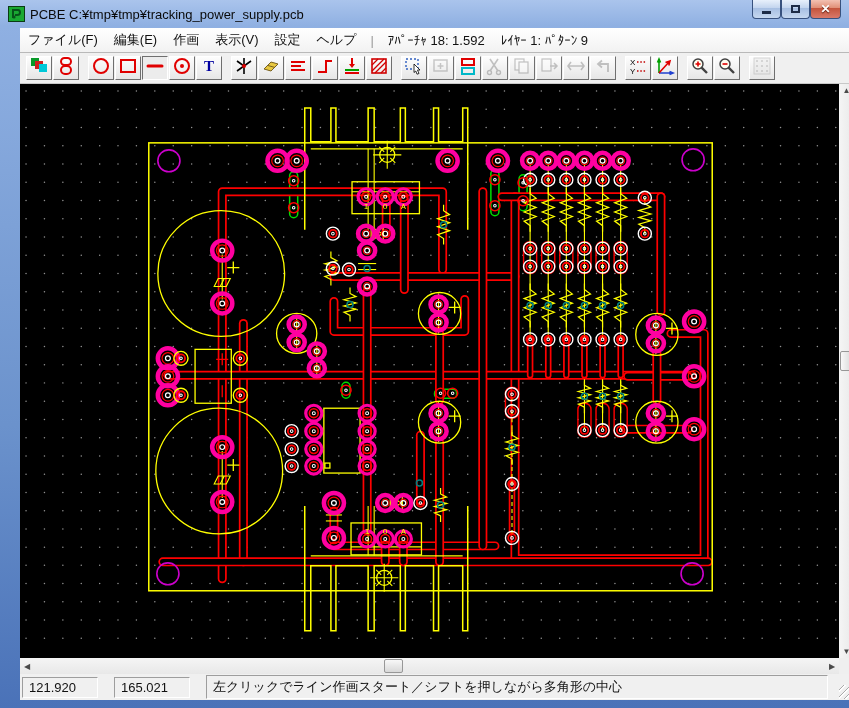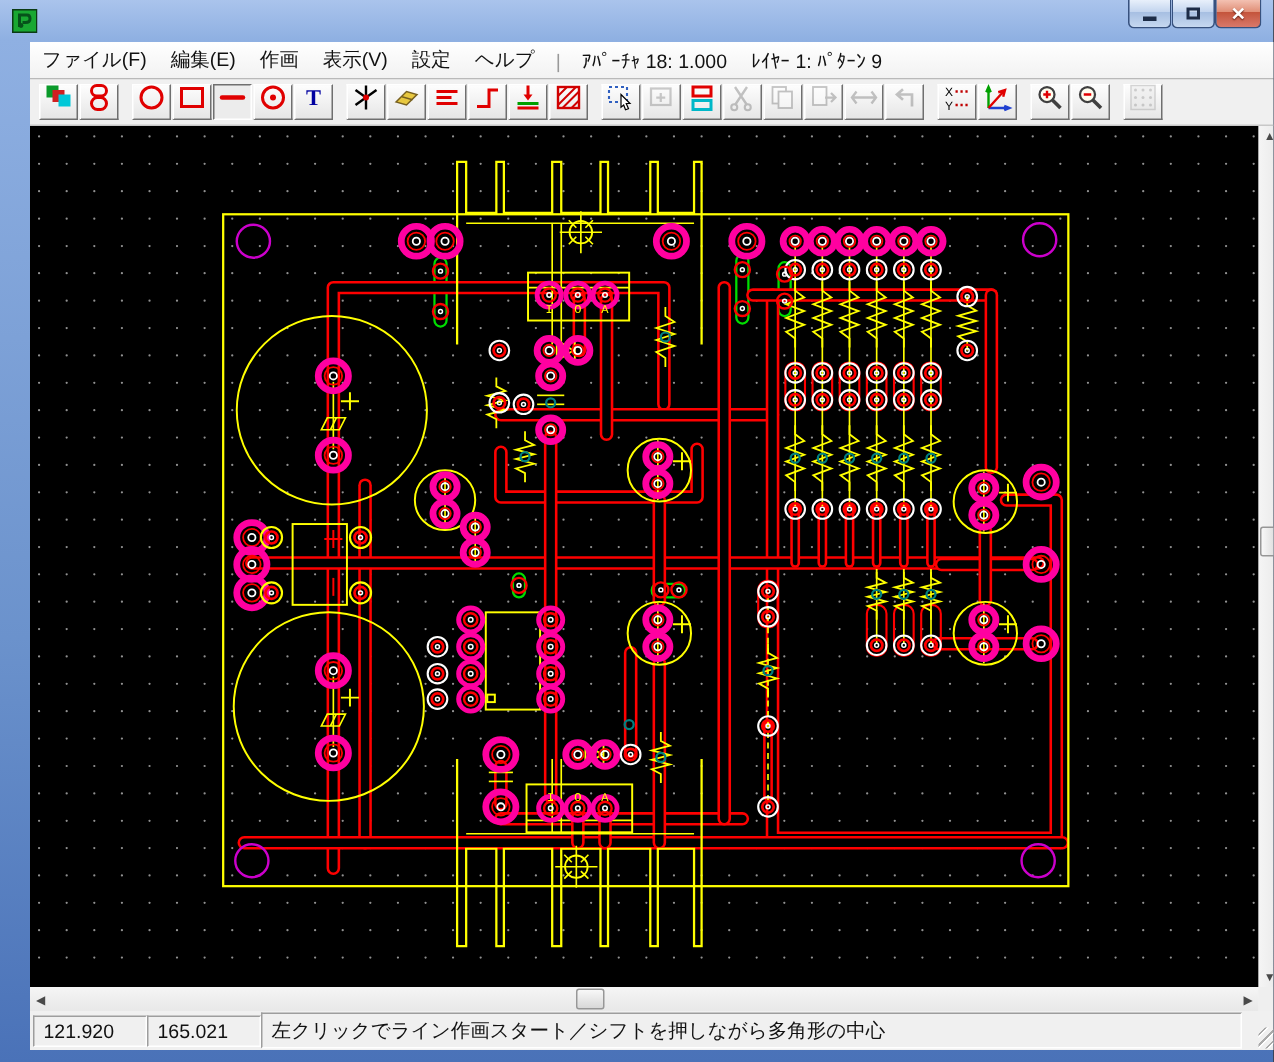--- a/index.html
+++ b/index.html
@@ -42,36 +42,37 @@
   .sb-track-v{flex:1;position:relative;}
   .sb-thumb-v{position:absolute;left:1px;right:1px;top:253px;height:18px;border:1px solid #979797;border-radius:2px;background:linear-gradient(90deg,#f8f8f8,#d8d8d8);}
   #hscroll-row{height:16px;display:flex;}
   #hscroll{flex:1;background:linear-gradient(#f5f5f5,#e8e8e8);display:flex;font-size:8px;color:#4a4a4a;}
   .sb-btn-h{width:14px;display:flex;align-items:center;justify-content:center;}
   .sb-track-h{flex:1;position:relative;}
   .sb-thumb-h{position:absolute;top:1px;bottom:1px;left:350px;width:17px;border:1px solid #979797;border-radius:2px;background:linear-gradient(#f8f8f8,#d8d8d8);}
   #sb-corner{width:15px;background:#efefef;}
   
   #statusbar{height:26px;background:#f0f0f0;display:flex;align-items:center;padding:0 2px;font-size:13px;color:#111;position:relative;}
-  .status-panel{border:1px solid;border-color:#9d9d9d #ffffff #ffffff #9d9d9d;background:#f0f0f0;padding:2px 6px;margin-right:0;white-space:nowrap;overflow:hidden;}
+  .status-panel{border:1px solid;border-color:#9d9d9d #ffffff #ffffff #9d9d9d;background:#f0f0f0;padding:2px 6px;margin-right:16px;white-space:nowrap;overflow:hidden;}
   #status-x,#status-y{width:62px;}
   #status-msg{flex:1;margin-right:24px;}
   #grip{position:absolute;right:1px;bottom:1px;width:14px;height:14px;
     background:repeating-linear-gradient(135deg,transparent 0 3px,#aaa 3px 4px,#fff 4px 5px);}
 </style>
 </head>
 <body>
 
 <div id="win">
   <div id="titlebar">
     <svg id="app-icon" viewBox="0 0 17 16">
       <rect x="0.5" y="0.5" width="16" height="15" fill="#19a832" stroke="#0b3b14"></rect>
       <path d="M5,12 L5,4 L10,4 Q12,4 12,6.5 Q12,9 9,9 L7,9" fill="none" stroke="#06521a" stroke-width="2"></path>
       <circle cx="6" cy="11" r="1.6" fill="#06521a"></circle>
     </svg>
+    <span id="title-text">PCBE  C:¥tmp¥tmp¥tracking_power_supply.pcb</span>
     <div id="caption-buttons">
       <div class="cap-btn">
           <span class="glyph-min"></span>
         </div>
       <div class="cap-btn">
           <span class="glyph-max"></span>
         </div>
       <div class="cap-btn close">
           <span class="glyph-close">✕</span>
         </div>
@@ -80,21 +81,21 @@
 
   <div id="content">
     <div id="menubar">
         <div class="menu-item">ファイル(F)</div>
         <div class="menu-item">編集(E)</div>
         <div class="menu-item">作画</div>
         <div class="menu-item">表示(V)</div>
         <div class="menu-item">設定</div>
         <div class="menu-item">ヘルプ</div>
         <span class="menu-sep">|</span>
-        <span class="menu-info">ｱﾊﾟｰﾁｬ 18: 1.000</span>
+        <span class="menu-info">ｱﾊﾟｰﾁｬ 18: 1.592</span>
         <span class="menu-info">ﾚｲﾔｰ 1: ﾊﾟﾀｰﾝ 9</span>
       </div>
     <div id="toolbar">
         <div class="tbtn">
           <span><svg width="22" height="20" viewBox="0 0 22 20">
               <rect x="3" y="2" width="8" height="8" fill="#0a9a2a"></rect>
               <rect x="7" y="5" width="8" height="8" fill="#d02020"></rect>
               <rect x="11" y="8" width="8" height="8" fill="#00c8d8"></rect>
             </svg></span>
         </div>

